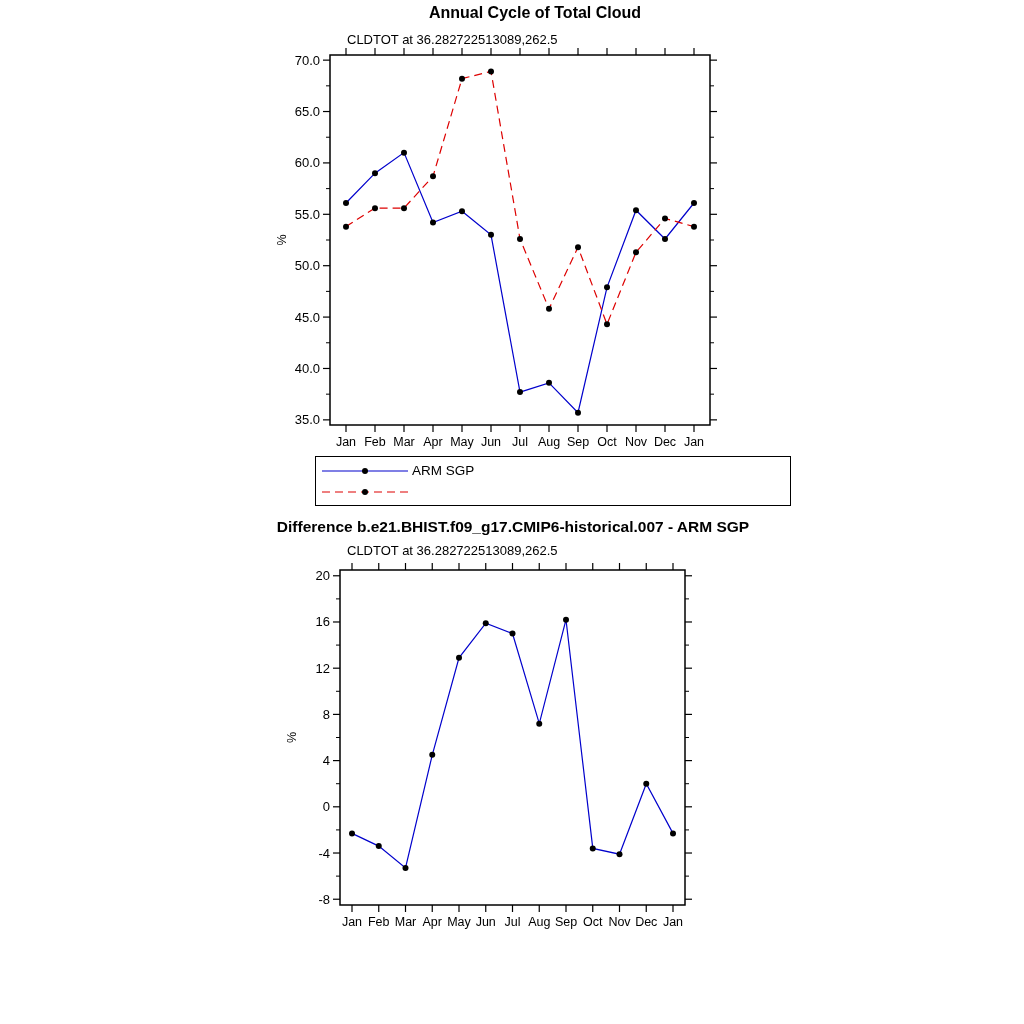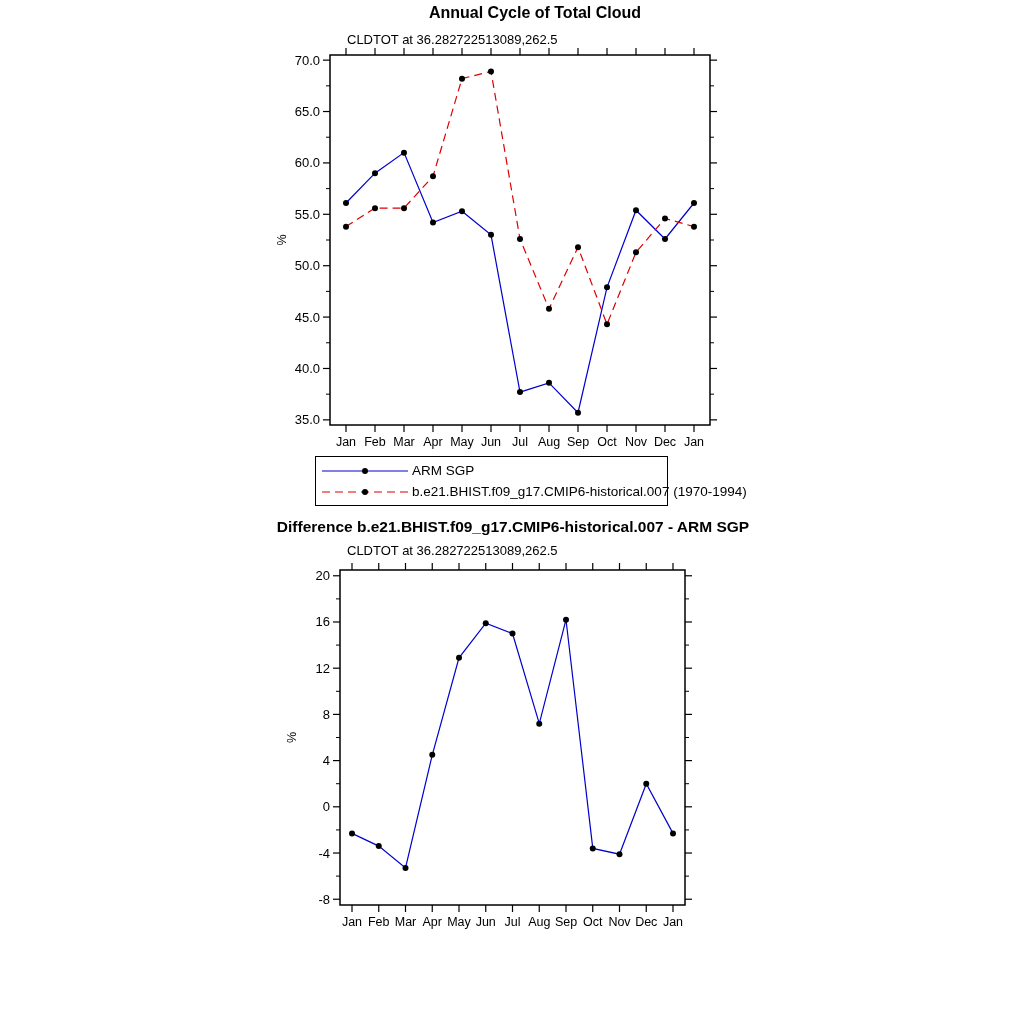--- a/index.html
+++ b/index.html
@@ -23,21 +23,21 @@
   .subtitle{
     position:absolute;
     font-size:13px;
     white-space:nowrap;
   }
   .subtitle1{left:347px;top:32px;}
   .subtitle2{left:347px;top:543px;}
   .legend{
     position:absolute;
     left:315px;top:456px;
-    width:353px;
+    width:476px;
     border:1px solid #000;
     box-sizing:border-box;
     padding:3px 4px 3px 4px;
     background:#fff;
   }
   .legend-row{
     display:flex;
     align-items:center;
     height:21px;
   }
@@ -274,21 +274,20 @@
             <line x1="2" y1="10" x2="88" y2="10" stroke="#0000cc" stroke-width="1.2"></line>
             <circle cx="45" cy="10" r="3" fill="#000000"></circle>
           </svg></span>
       <span class="legend-label">ARM SGP</span>
     </div>
     <div class="legend-row">
       <span class="legend-sample"><svg width="90" height="20">
             <line x1="2" y1="10" x2="88" y2="10" stroke="#dd0000" stroke-width="1.2" stroke-dasharray="8 5"></line>
             <circle cx="45" cy="10" r="3" fill="#000000"></circle>
           </svg></span>
-      <span class="legend-label">b.e21.BHIST.f09_g17.CMIP6-historical.007 (1970-1994)</span>
     </div>
   </div>
 
   <div class="title title2">Difference b.e21.BHIST.f09_g17.CMIP6-historical.007 - ARM SGP</div>
 
   <div class="subtitle subtitle2">CLDTOT at 36.282722513089,262.5</div>
 
 </div>
 
 </body></html>

